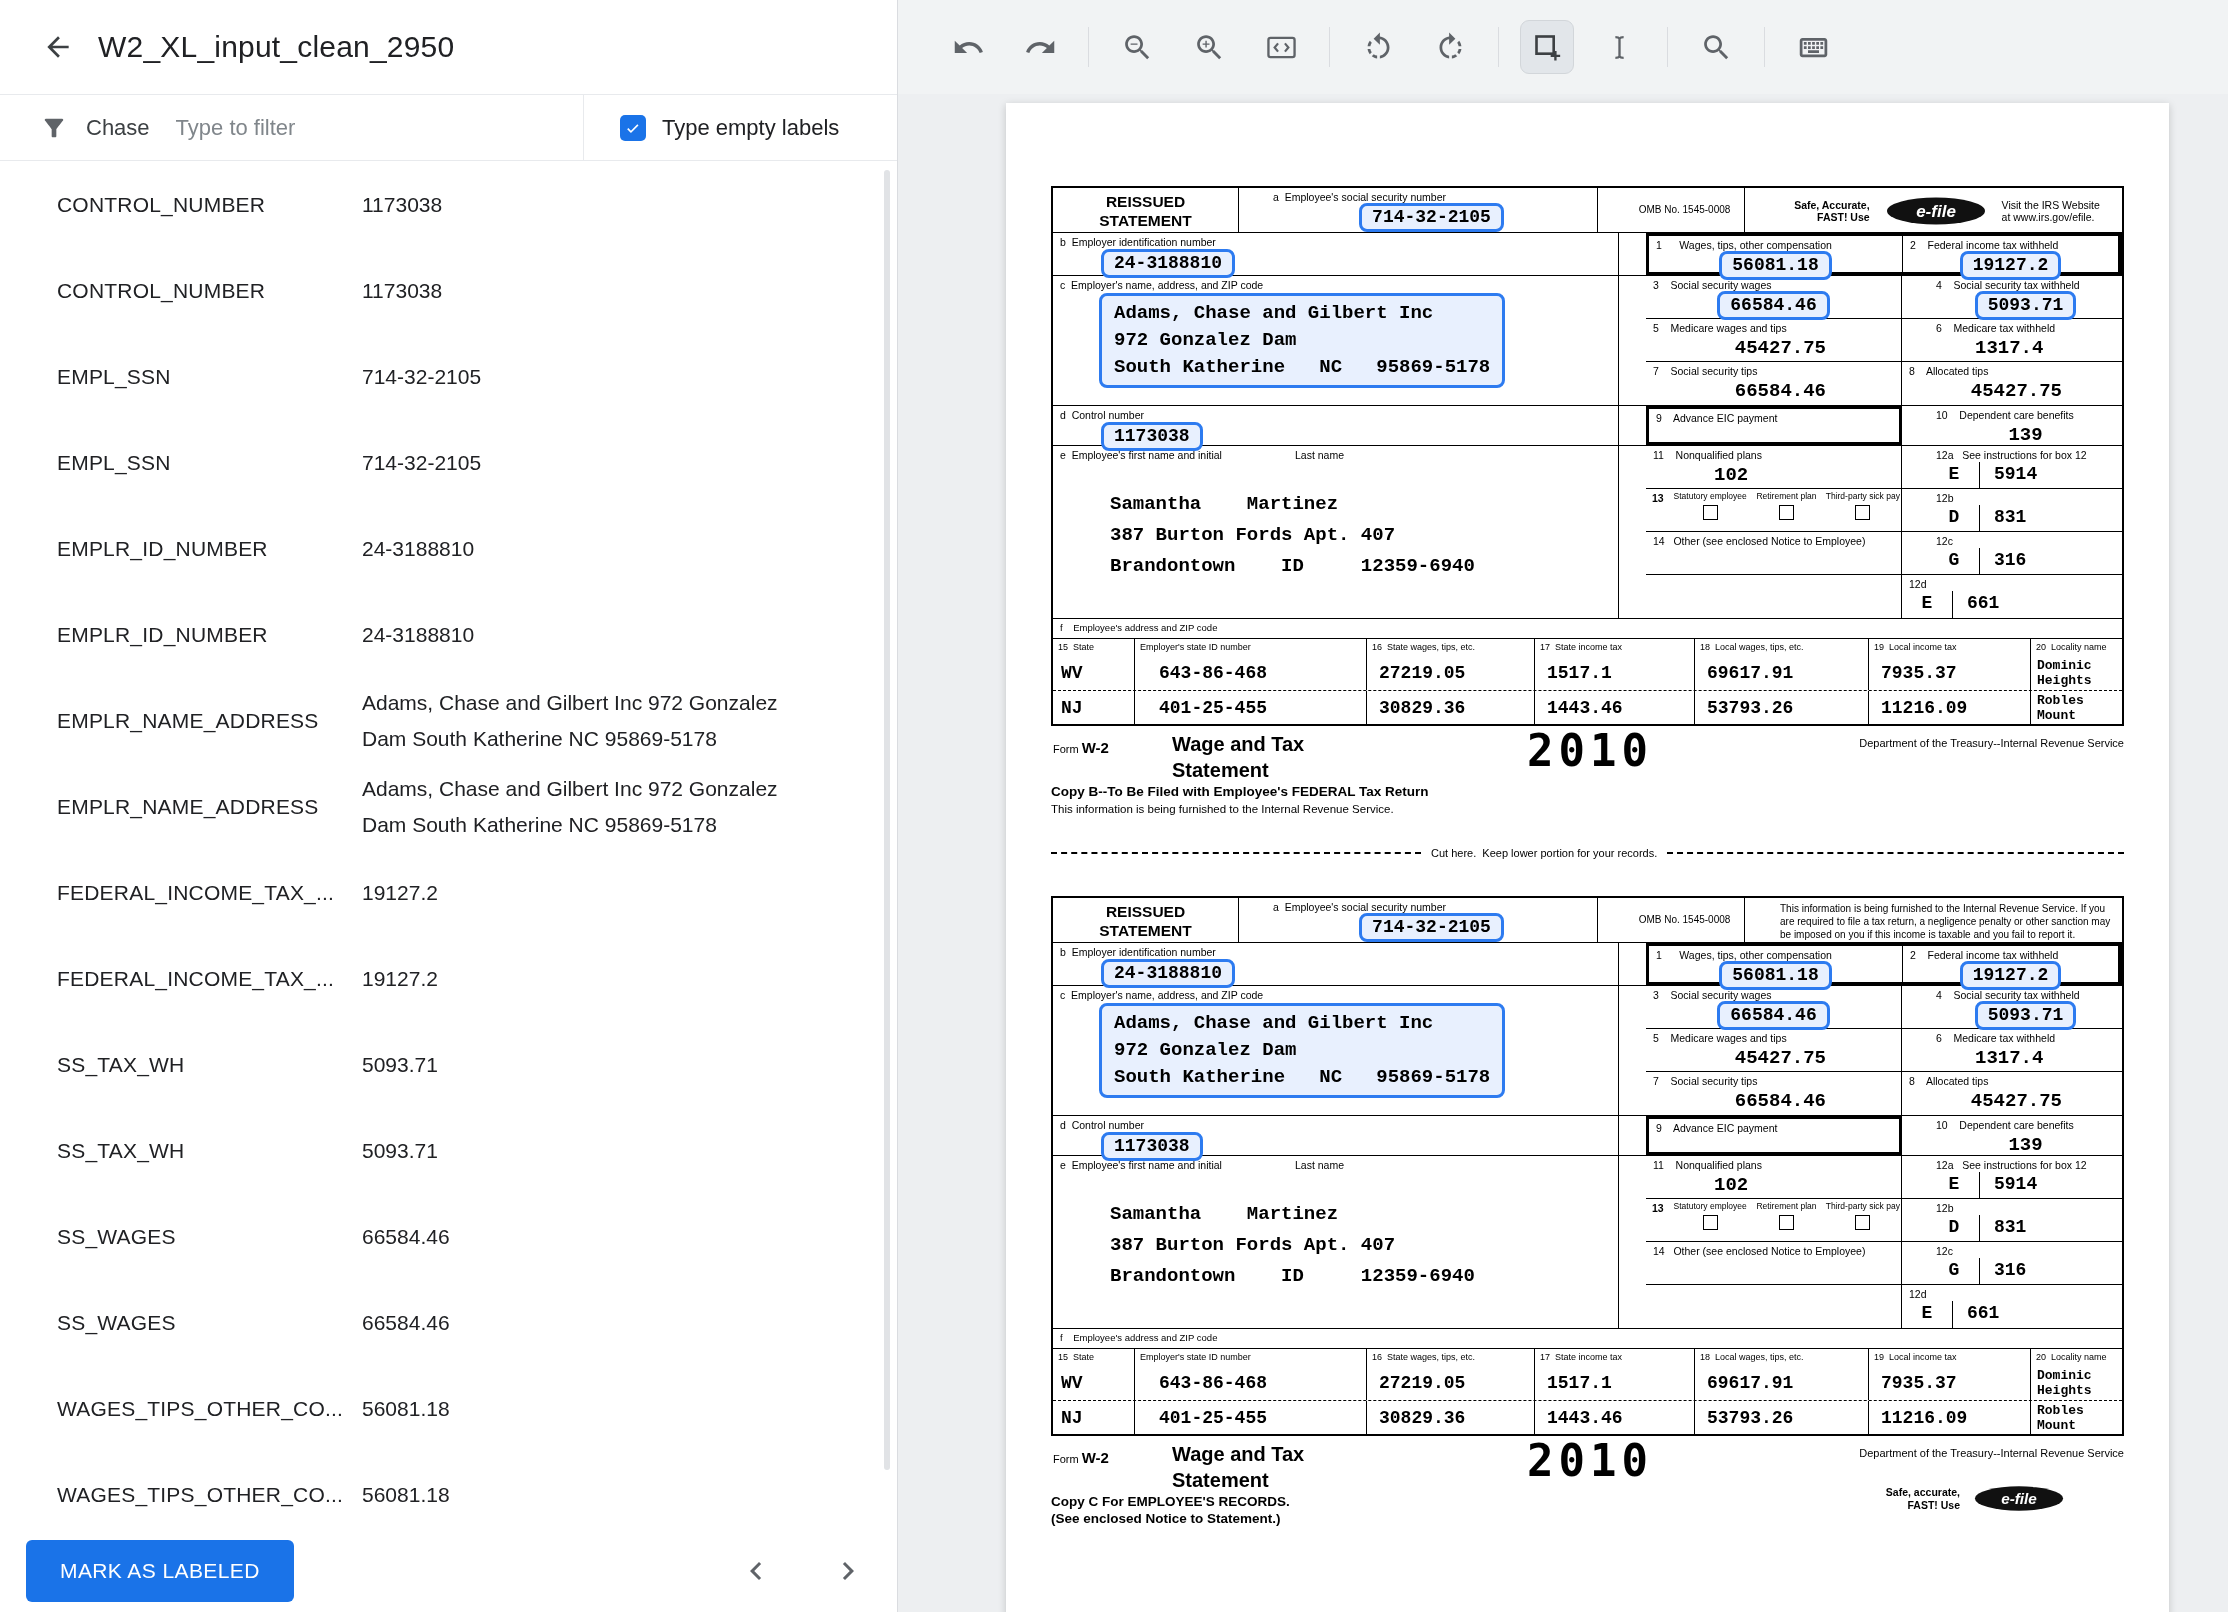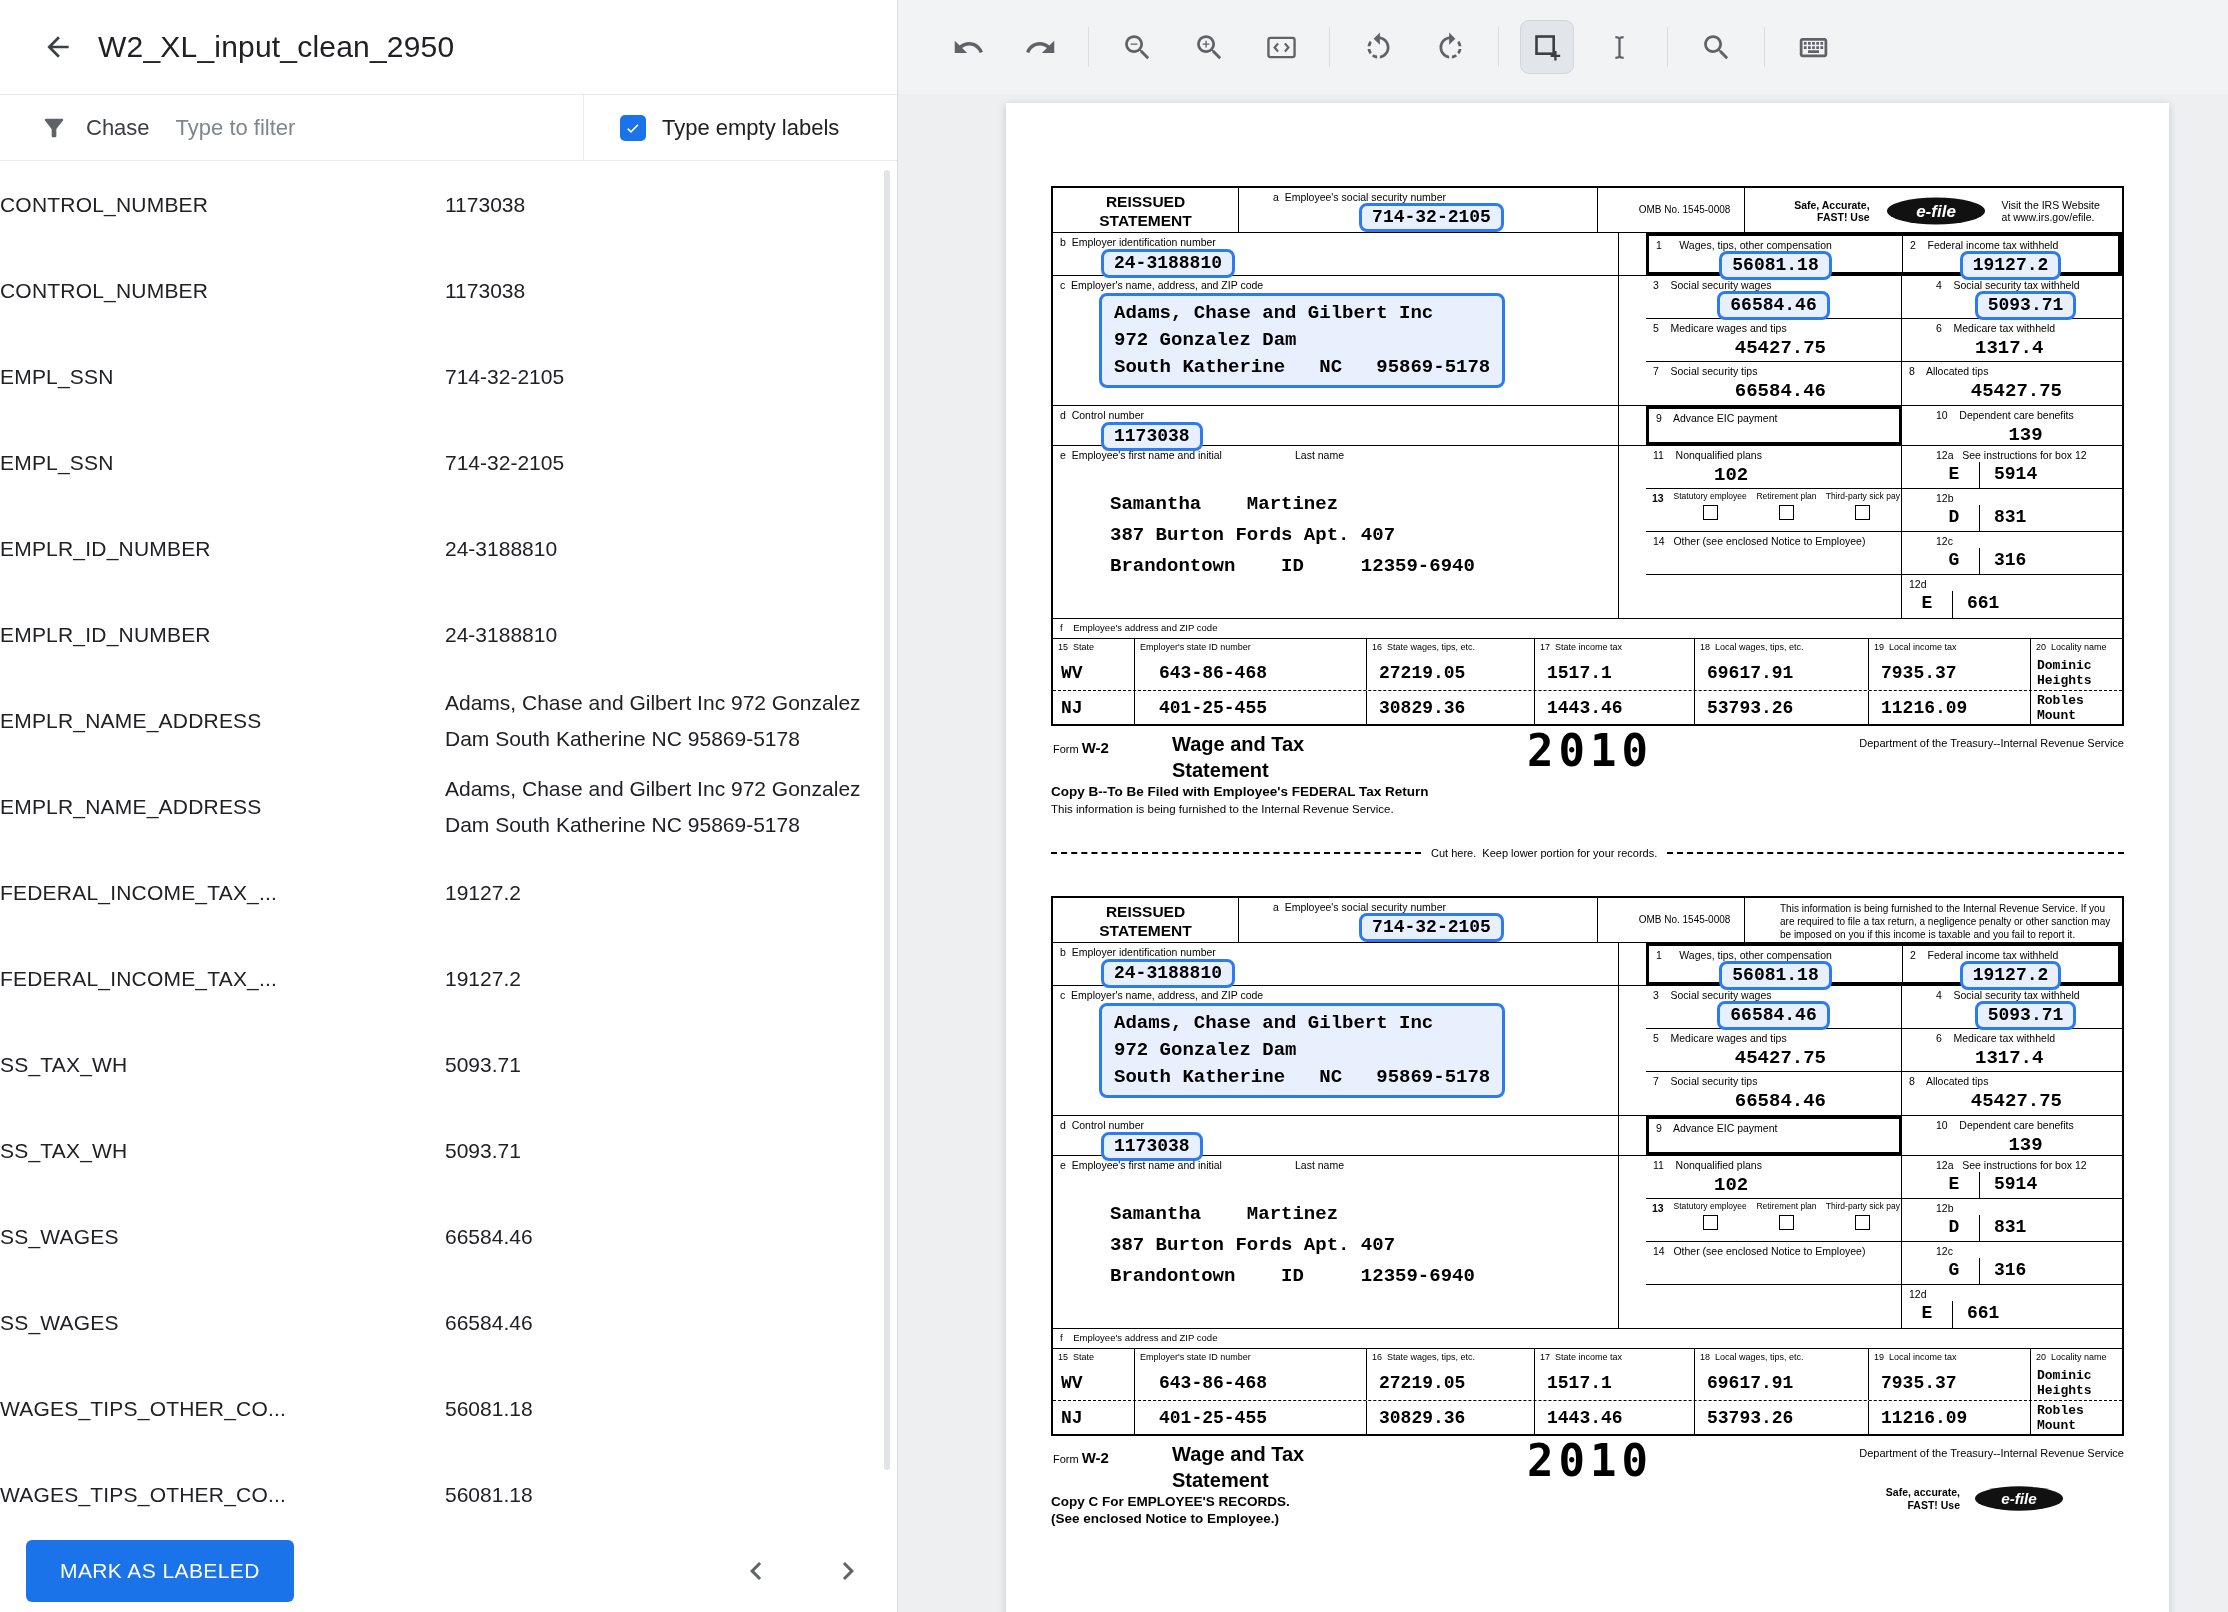--- a/index.html
+++ b/index.html
@@ -14,21 +14,21 @@
   .filter-row { height:67px; border-top:1px solid #e8eaed; border-bottom:1px solid #e8eaed; display:flex; align-items:center; position:relative; }
   .filter-icon { margin-left:40px; display:flex; }
   .filter-label { margin-left:18px; font-size:22px; color:#3c4043; }
   .filter-input { margin-left:26px; border:none; outline:none; font-size:22px; color:#202124; width:300px; font-family:inherit; background:transparent; }
   .filter-input::placeholder { color:#80868b; }
   .vdiv { position:absolute; left:583px; top:0; width:1px; height:100%; background:#e8eaed; }
   .cbx-wrap { position:absolute; left:620px; display:flex; align-items:center; }
   .cbx { width:26px; height:26px; background:#1a73e8; border-radius:5px; display:flex; align-items:center; justify-content:center; cursor:pointer; }
   .cbx-label { margin-left:16px; font-size:22px; color:#202124; }
   .entity-list { position:absolute; top:162px; left:0; width:890px; overflow:hidden; }
-  .entity-row { height:86px; display:flex; align-items:center; cursor:pointer;justify-content:space-between; }
+  .entity-row { height:86px; display:flex; align-items:center; padding-left:57px; cursor:pointer; }
   .entity-label { width:305px; flex:none; font-size:21px; color:#202124; letter-spacing:0.2px; }
   .entity-value { width:445px; font-size:21px; color:#202124; line-height:36px; }
   .lp-scroll { position:absolute; left:884px; top:170px; width:6px; height:1300px; background:#e1e3e6; border-radius:3px; }
   .mark-btn { position:absolute; left:26px; top:1540px; height:62px; padding:0 34px; background:#1a73e8; color:#fff; font-size:21px; font-weight:500; letter-spacing:0.4px; border:none; border-radius:6px; display:flex; align-items:center; cursor:pointer; }
   .pg-btn { position:absolute; top:1547px; width:48px; height:48px; display:flex; align-items:center; justify-content:center; cursor:pointer; }
   .pg-prev { left:732px; } .pg-next { left:824px; }
 
   
   .right-panel { position:absolute; left:898px; top:0; width:1330px; height:1612px; background:#f1f3f4; }
   .toolbar { height:94px; display:flex; align-items:center; padding-left:34px; }
@@ -748,21 +748,21 @@
     <div class="f-form"><span>Form</span>  <b>W-2</b></div>
     <div class="f-title">
       <div>Wage and Tax</div>
       <div>Statement</div>
     </div>
     <div class="f-year">2010</div>
     <div class="f-treasury">Department of the Treasury--Internal Revenue Service</div>
 
     <div class="f-copy only-c">
       <div class="fc1">Copy C For EMPLOYEE'S RECORDS.</div>
-      <div class="fc1">(See enclosed Notice to Employee.)</div>
+      <div class="fc1">(See enclosed Notice to Statement.)</div>
     </div>
     <div class="f-safe only-c">
       <div class="safeb">
                   <div>Safe, accurate,</div>
                   <div>FAST!  Use</div>
                 </div>
       <svg class="efile" width="90" height="27" viewBox="0 0 100 30">
                   <ellipse cx="50" cy="15" rx="49" ry="13.5" fill="#111"></ellipse>
                   <text x="50" y="21" text-anchor="middle" font-size="17" font-style="italic" font-weight="bold" fill="#fff" font-family="Liberation Sans, sans-serif">e-file</text>
                 </svg>

